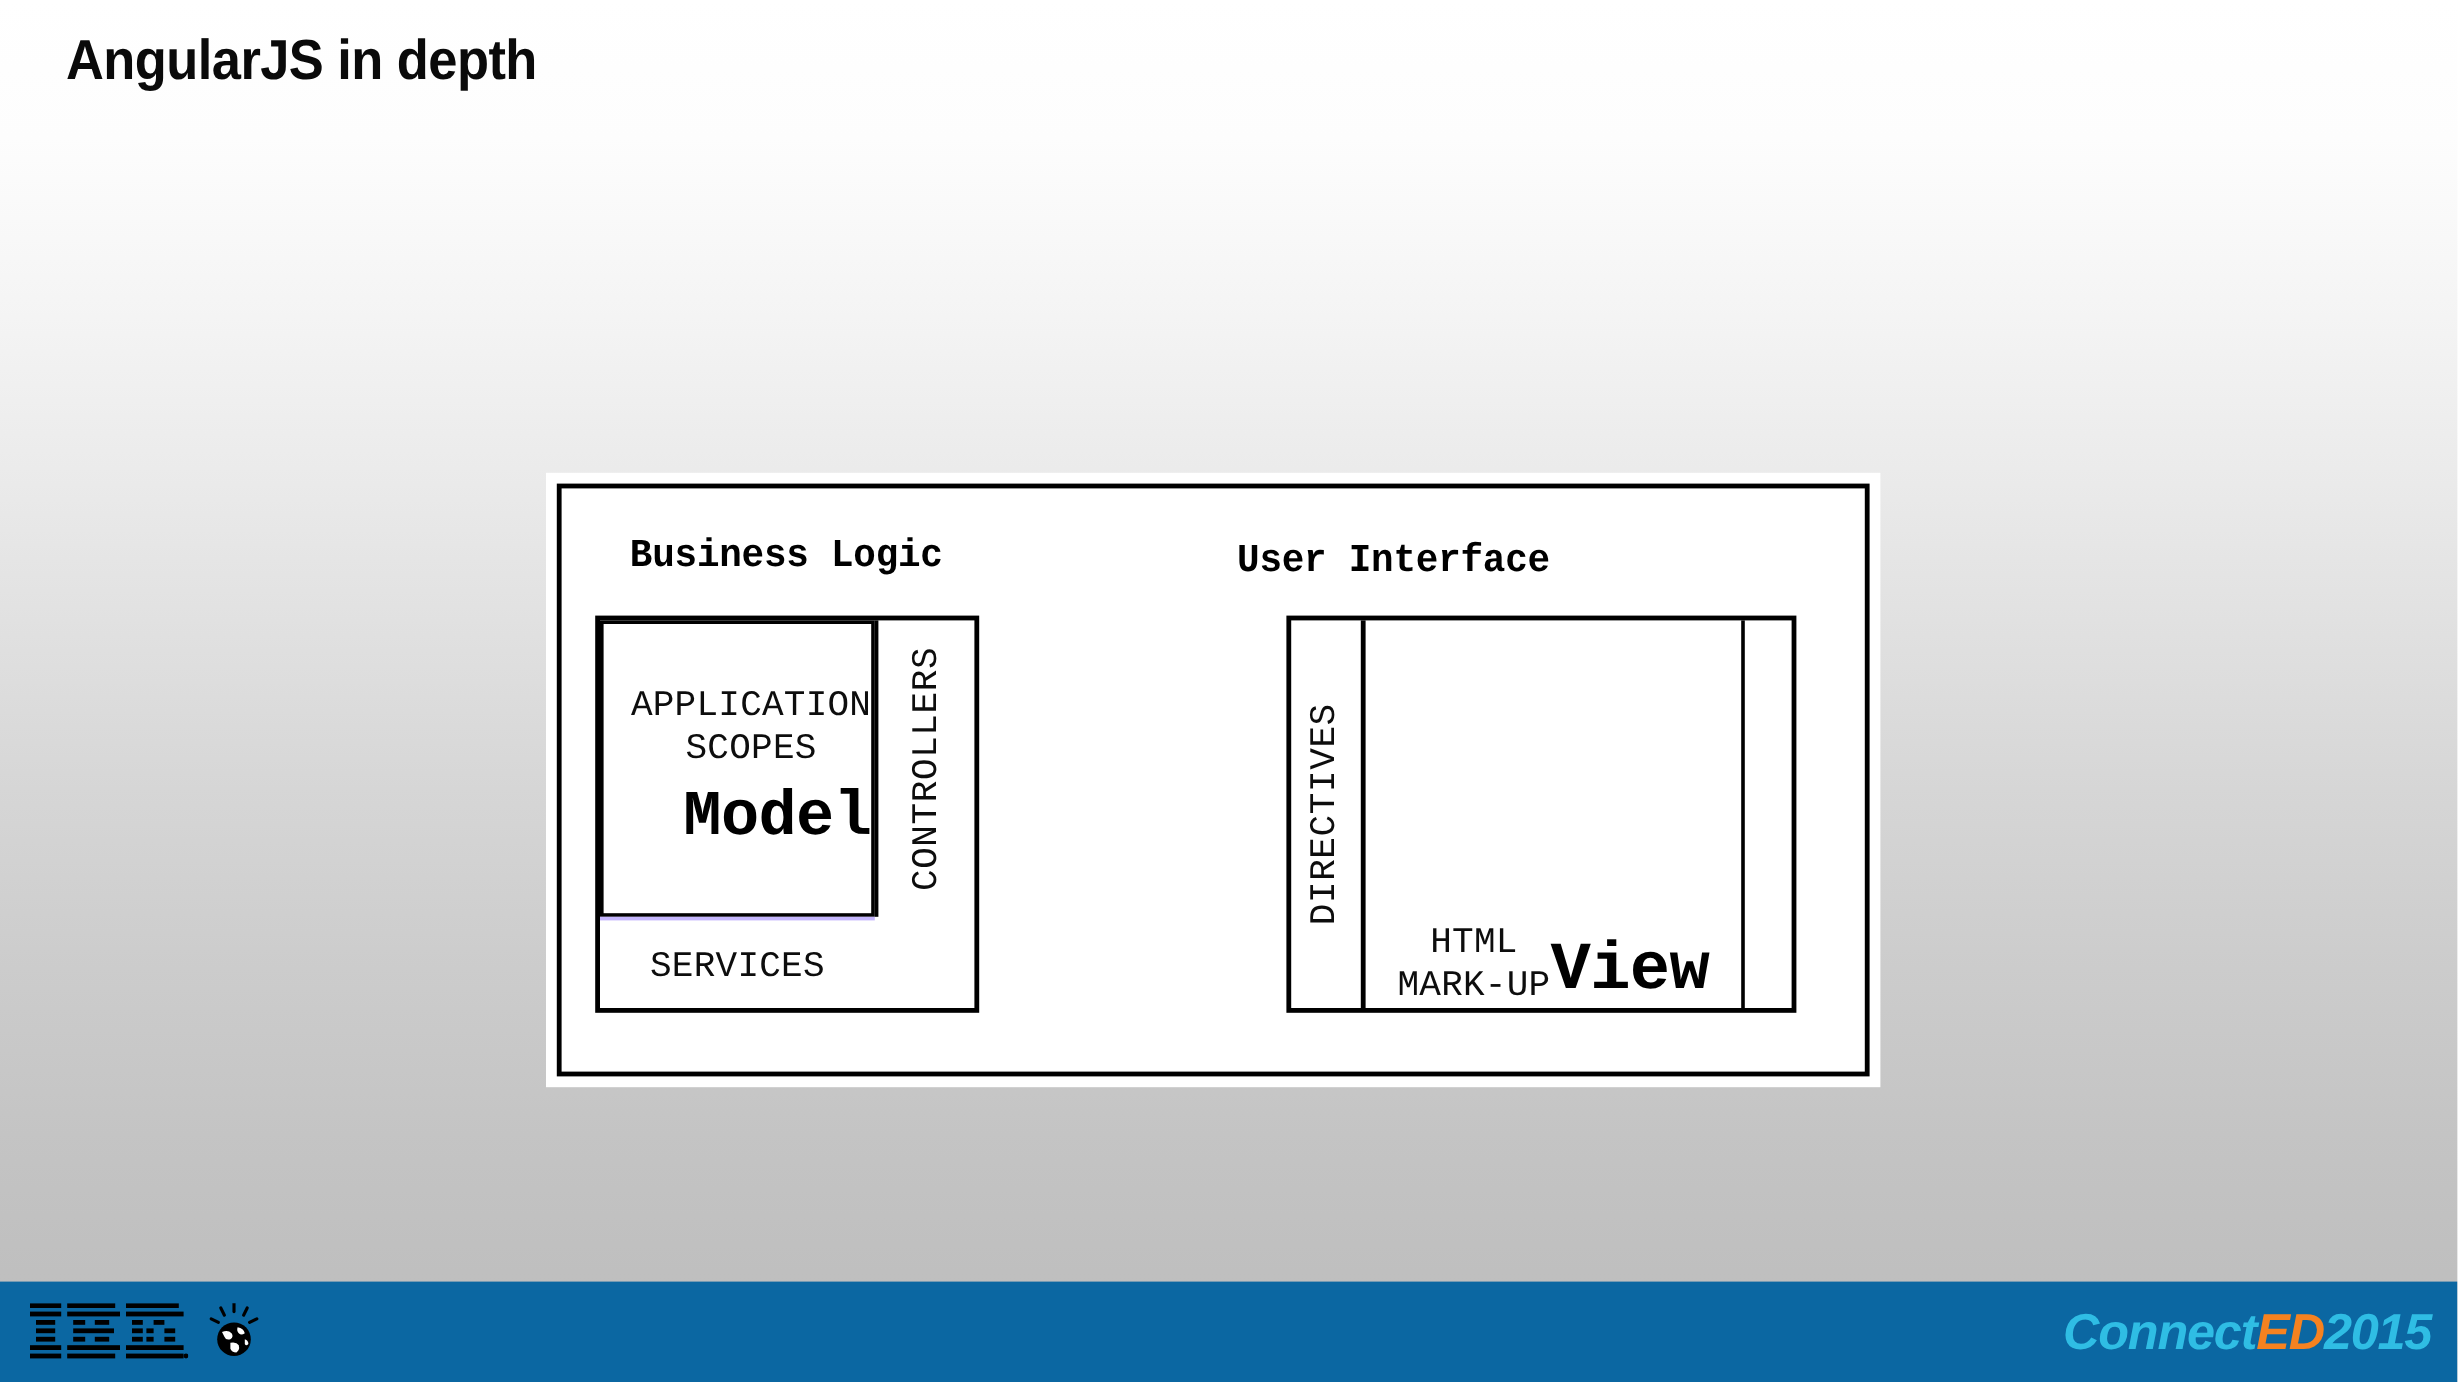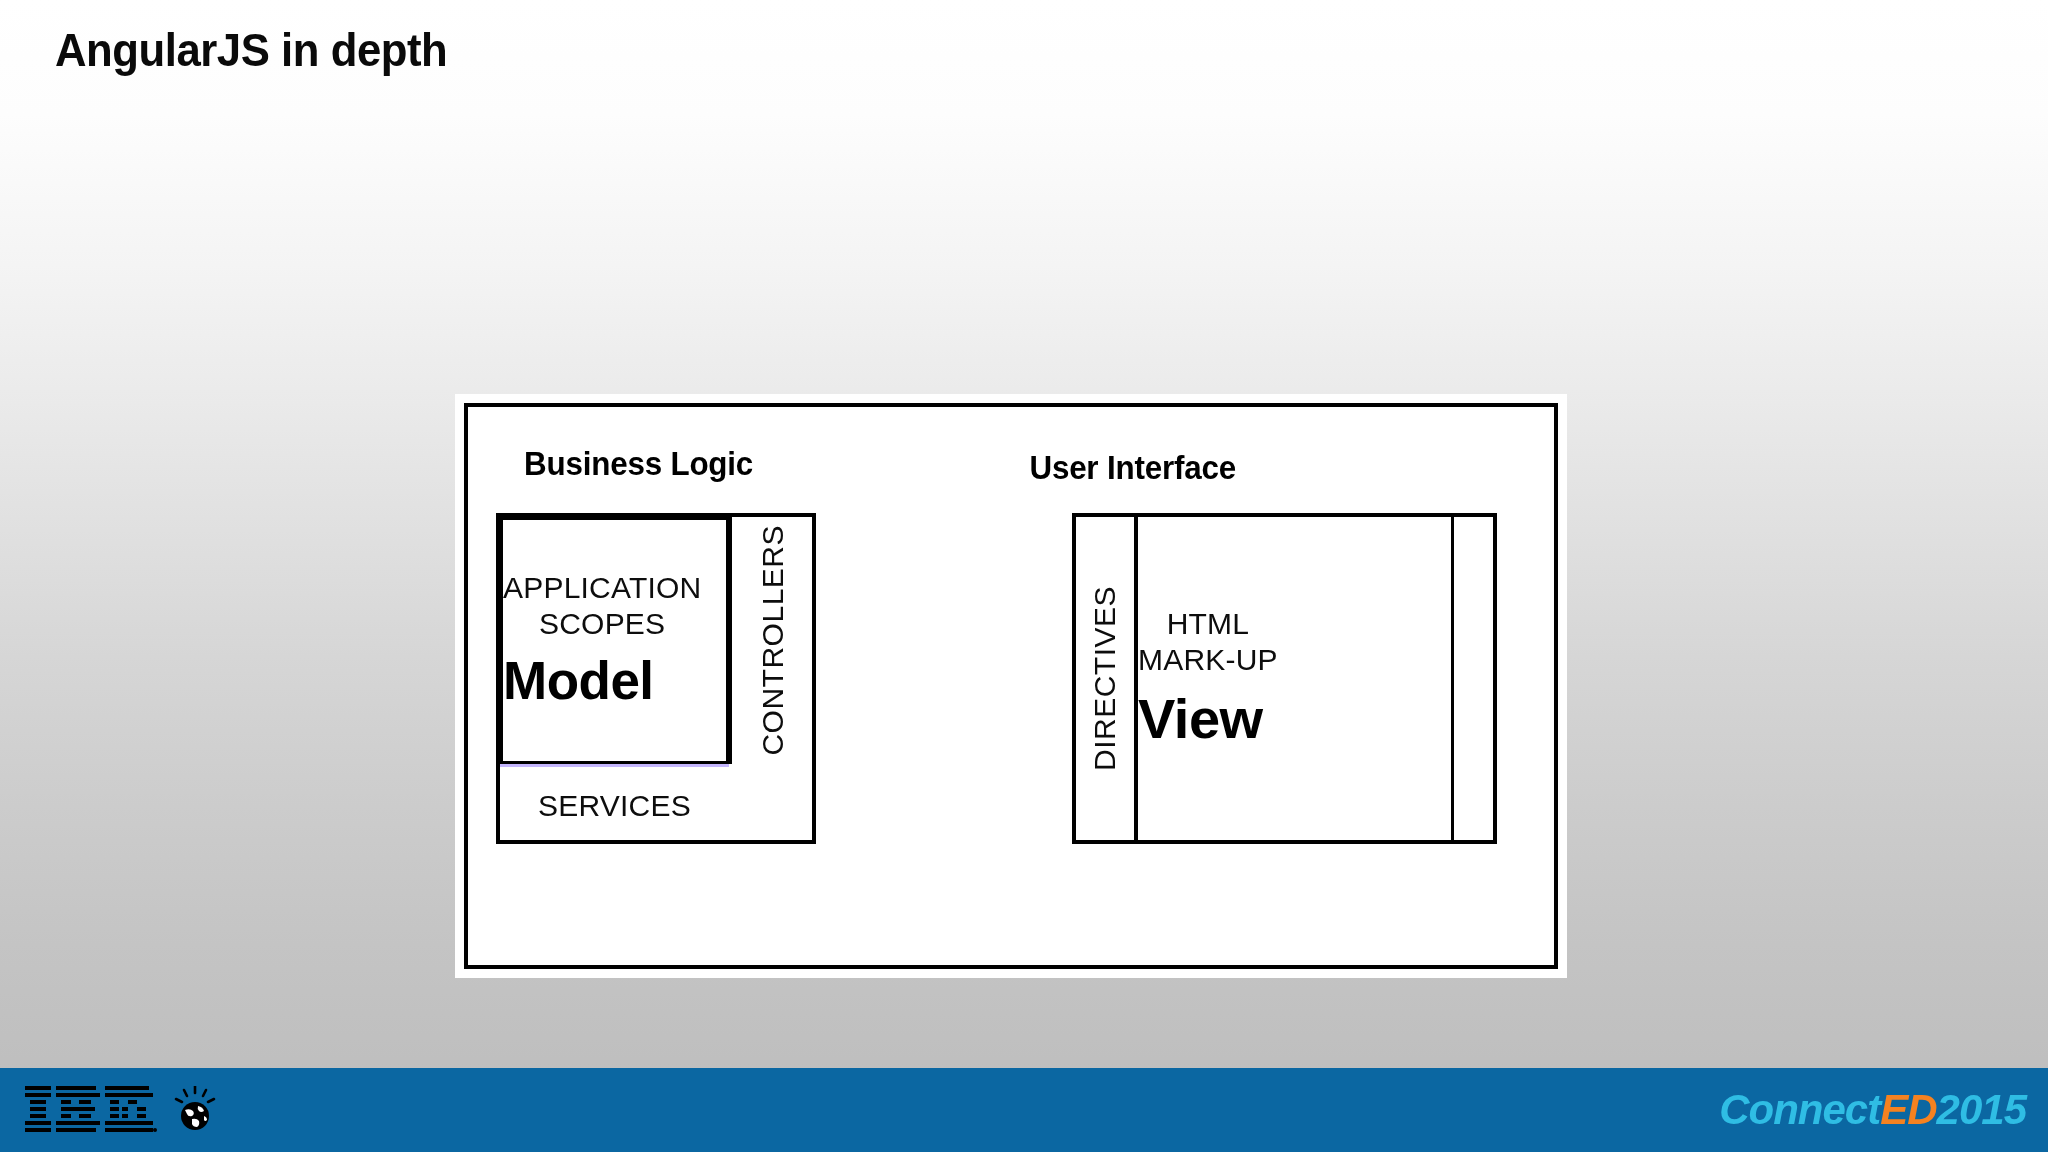--- a/index.html
+++ b/index.html
@@ -72,24 +72,25 @@
     transform: scaleX(0.95);
     transform-origin: left center;
   }
 
   
   .diagram-frame {
     position: absolute;
     left: 455px;
     top: 394px;
     width: 1112px;
-    height: 584px;
+    height: 512px;
     background: #ffffff;
     box-sizing: border-box;
     padding: 9px;
+    font-family: Liberation Mono, monospace;
   }
   .diagram-outer {
     position: relative;
     width: 100%;
     height: 100%;
     border: 4px solid #000000;
     box-sizing: border-box;
     background: #ffffff;
   }
 
@@ -118,21 +119,21 @@
   .box-model {
     position: absolute;
     left: 0px;
     top: 0px;
     width: 229px;
     height: 247px;
     border: 3px solid #000000;
     box-sizing: border-box;
     display: flex;
     flex-direction: column;
-    align-items: flex-start;
+    align-items: flex-end;
     justify-content: center;
   }
   .lbl-applogic {
     font-size: 30px;
     color: #0d0d0d;
     text-align: center;
     line-height: 1.20;
     letter-spacing: 0.2px;
   }
   .lbl-model {
@@ -196,22 +197,22 @@
     box-sizing: border-box;
     display: flex;
     align-items: center;
     justify-content: center;
     flex: 0 0 auto;
   }
   .box-view {
     flex: 1 1 auto;
     height: 100%;
     display: flex;
-    flex-direction: column;
-    align-items: flex-start;
+    flex-direction: row;
+    align-items: flex-end;
     justify-content: center;
     border-right: 3px solid #000000;
     box-sizing: border-box;
     margin-right: 39px;
   }
   .lbl-htmlmarkup {
     font-size: 30px;
     color: #0d0d0d;
     text-align: center;
     line-height: 1.20;

